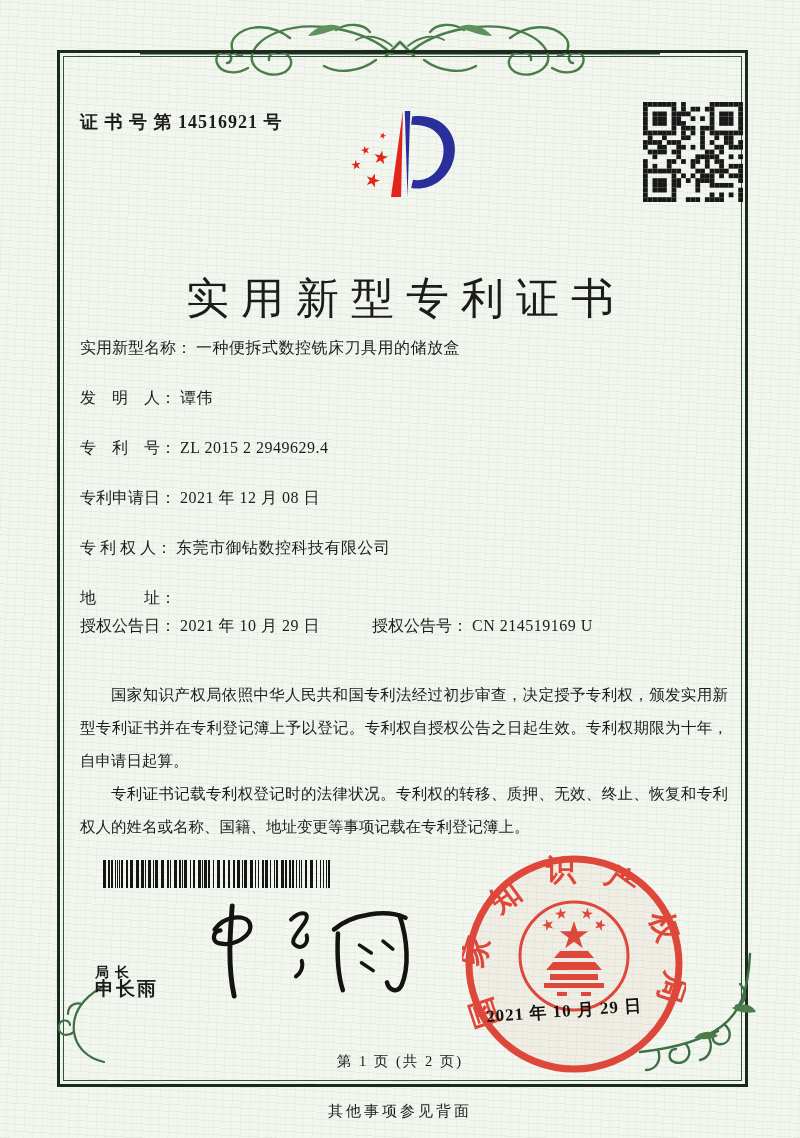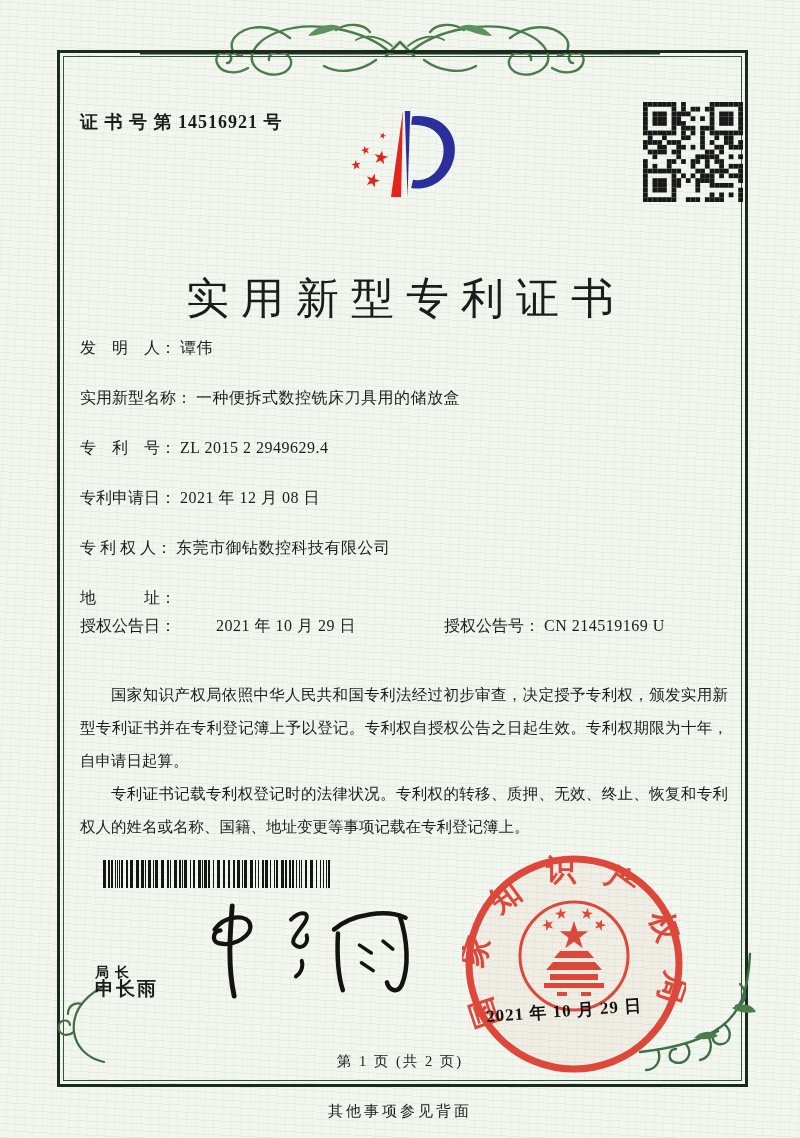--- a/index.html
+++ b/index.html
@@ -29,21 +29,21 @@
   .qr{position:absolute; left:643px; top:102px; width:100px; height:100px;}
   .title{
     position:absolute; left:0; top:230px; width:100%; text-align:center;
     font-size:43px; font-weight:400; letter-spacing:12px; text-indent:12px;margin-top:40px;
   }
   .fields{position:absolute; left:80px; top:336px; width:648px; font-size:16px; line-height:24px;}
   .frow{display:flex; margin-bottom:26px;}
   .flabel{white-space:pre; flex:0 0 auto; font-weight:500;}
   .fvalue{flex:1 1 auto; padding-left:4px; letter-spacing:0.5px;}
   .frow.addr{margin-bottom:4px;}
-  .frow.grant{margin-bottom:0;gap:36px;}
+  .frow.grant{margin-bottom:0;}
   .grant-right{display:flex; flex:0 0 auto; margin-left:52px;}
   .paras{position:absolute; left:80px; top:678px; width:648px; font-size:15.5px; line-height:33px; text-align:justify;}
   .paras p{text-indent:2em; font-weight:500;}
   .barcode{position:absolute; left:103px; top:860px; width:228px; height:28px;}
   .sig-title{position:absolute; left:95px; top:936px; font-size:14px; font-weight:600; letter-spacing:6px;margin-top:28px;}
   .sig-name{position:absolute; left:95px; top:976px; font-size:19px; font-weight:600; letter-spacing:2px;}
   .autograph{position:absolute; left:195px; top:898px; width:235px; height:108px;}
   .seal{position:absolute; left:462px; top:852px; width:224px; height:224px;}
   .seal-date{
     position:absolute; left:486px; top:998px; width:200px; font-size:17px; font-weight:700;
@@ -365,26 +365,26 @@
         <rect x="71.43" y="95.24" width="4.76" height="4.76" fill="#181818"></rect>
         <rect x="76.19" y="95.24" width="4.76" height="4.76" fill="#181818"></rect>
         <rect x="95.24" y="95.24" width="4.76" height="4.76" fill="#181818"></rect>
       </svg>
     </div>
 
   <div class="title">实用新型专利证书</div>
 
   <div class="fields">
     <div class="frow">
+      <span class="flabel">实用新型名称：</span>
+      <span class="fvalue">一种便拆式数控铣床刀具用的储放盒</span>
+    </div>
+    <div class="frow">
       <span class="flabel">发　明　人：</span>
       <span class="fvalue">谭伟</span>
-    </div>
-    <div class="frow">
-      <span class="flabel">实用新型名称：</span>
-      <span class="fvalue">一种便拆式数控铣床刀具用的储放盒</span>
     </div>
     <div class="frow">
       <span class="flabel">专　利　号：</span>
       <span class="fvalue">ZL 2015 2 2949629.4</span>
     </div>
     <div class="frow">
       <span class="flabel">专利申请日：</span>
       <span class="fvalue">2021 年 12 月 08 日</span>
     </div>
     <div class="frow">

